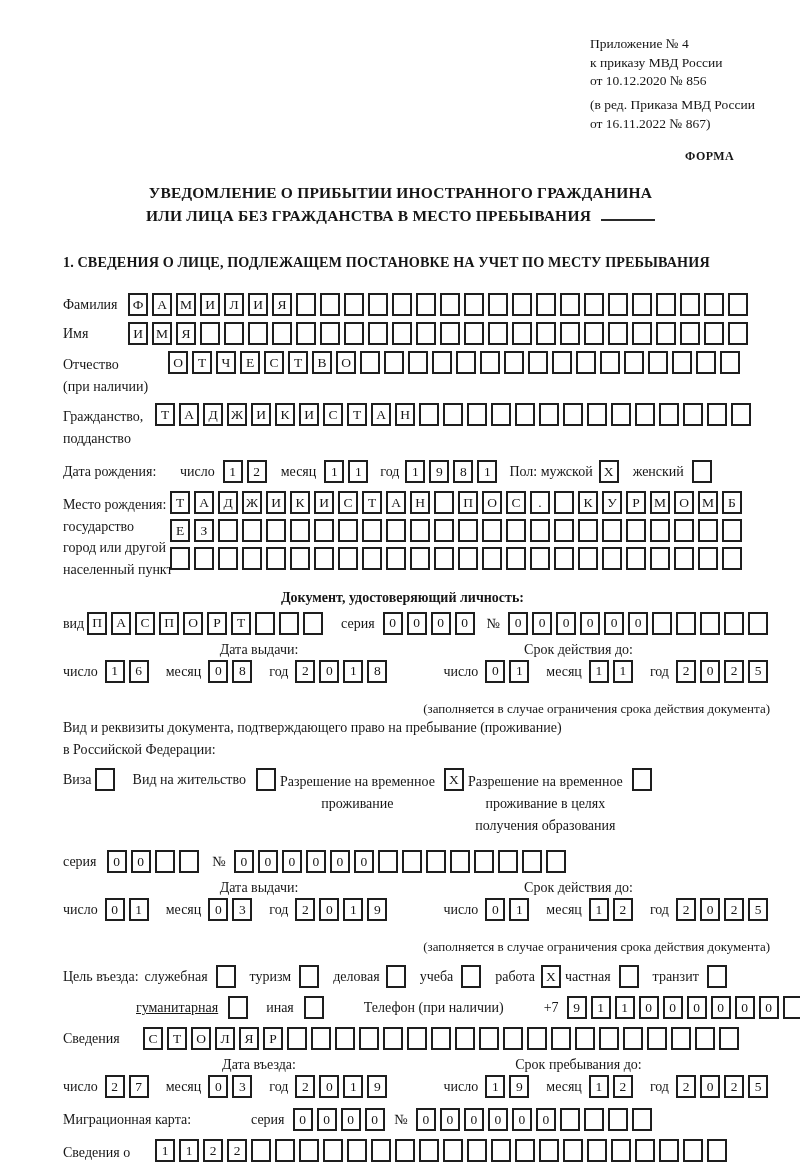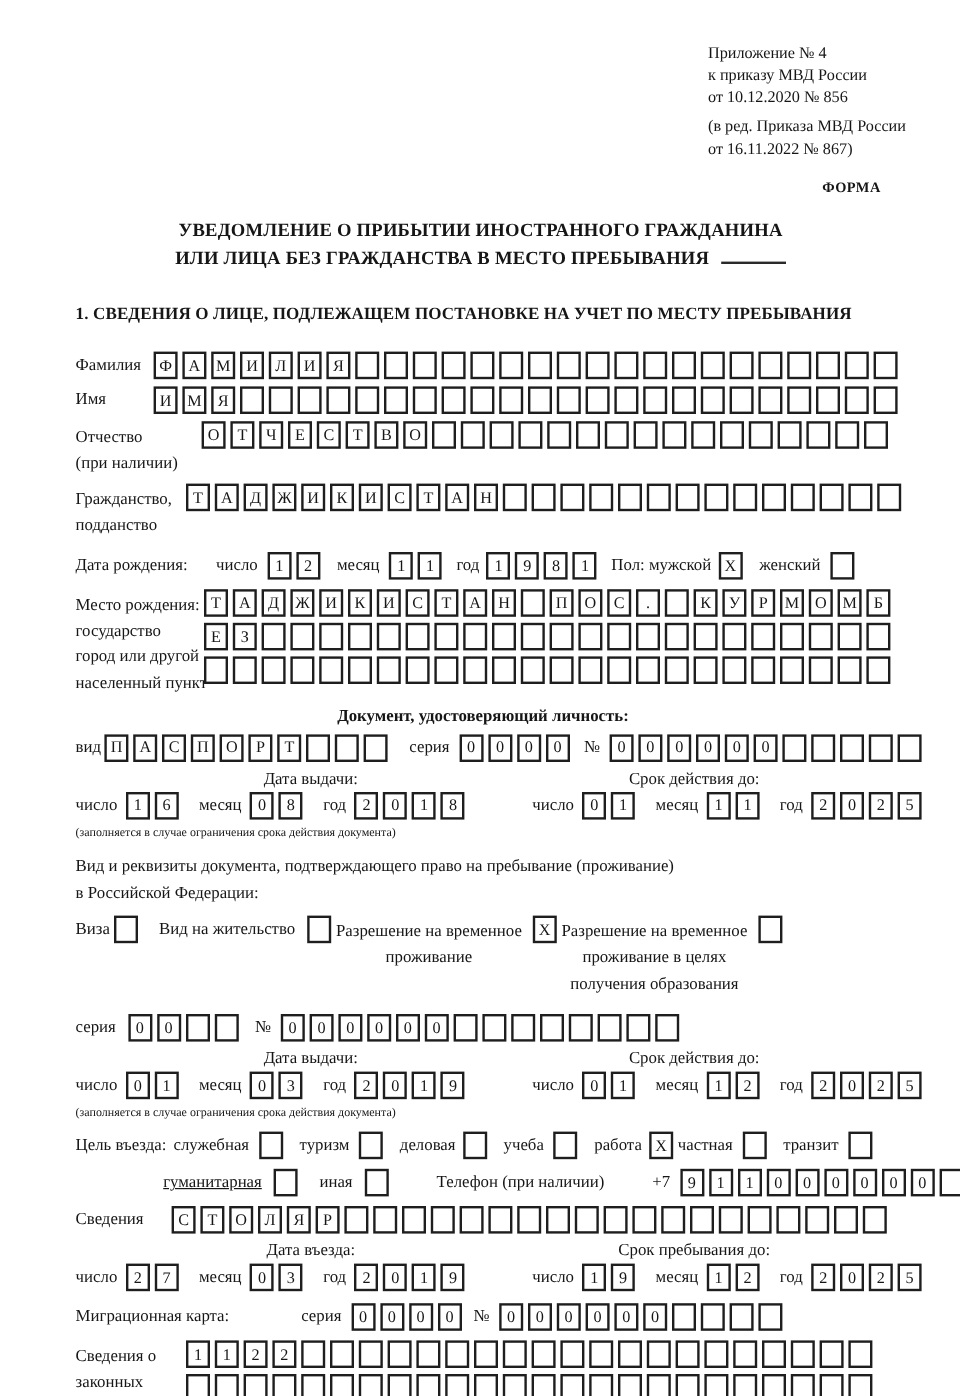--- a/index.html
+++ b/index.html
@@ -33,23 +33,23 @@
 
   .center-bold { text-align:center; font-weight:bold; font-size:14px; margin-top:9px; padding-right:30px; }
 
   .dhead { display:flex; margin-top:7px; font-size:14px; }
   .dh-left { width:392px; text-align:center; }
   .dh-right { flex:1; text-align:center; padding-right:70px; }
   .dgroup { display:flex; align-items:flex-start; }
   .dg-left { width:392px; }
   .lbl0 { margin-right:7px; } .lblm { margin:0 7px 0 13px; }
 
-  .note-r { text-align:left; font-size:10px; margin-top:6px; padding-right:2px; }
-
-  .intro { font-size:14px; margin-top:12px; line-height:1.6; }
+  .note-r { text-align:right; font-size:13px; margin-top:18px; padding-right:2px; }
+
+  .intro { font-size:14px; margin-top:0; line-height:1.6; }
   .optblock { display:flex; align-items:flex-start; }
   .optlines { text-align:center; margin-right:9px; padding-top:3px; }
   .optlines div { line-height:1.55; }
 </style>
 </head>
 <body>
 
 <div class="page">
 
   <div class="annex">

